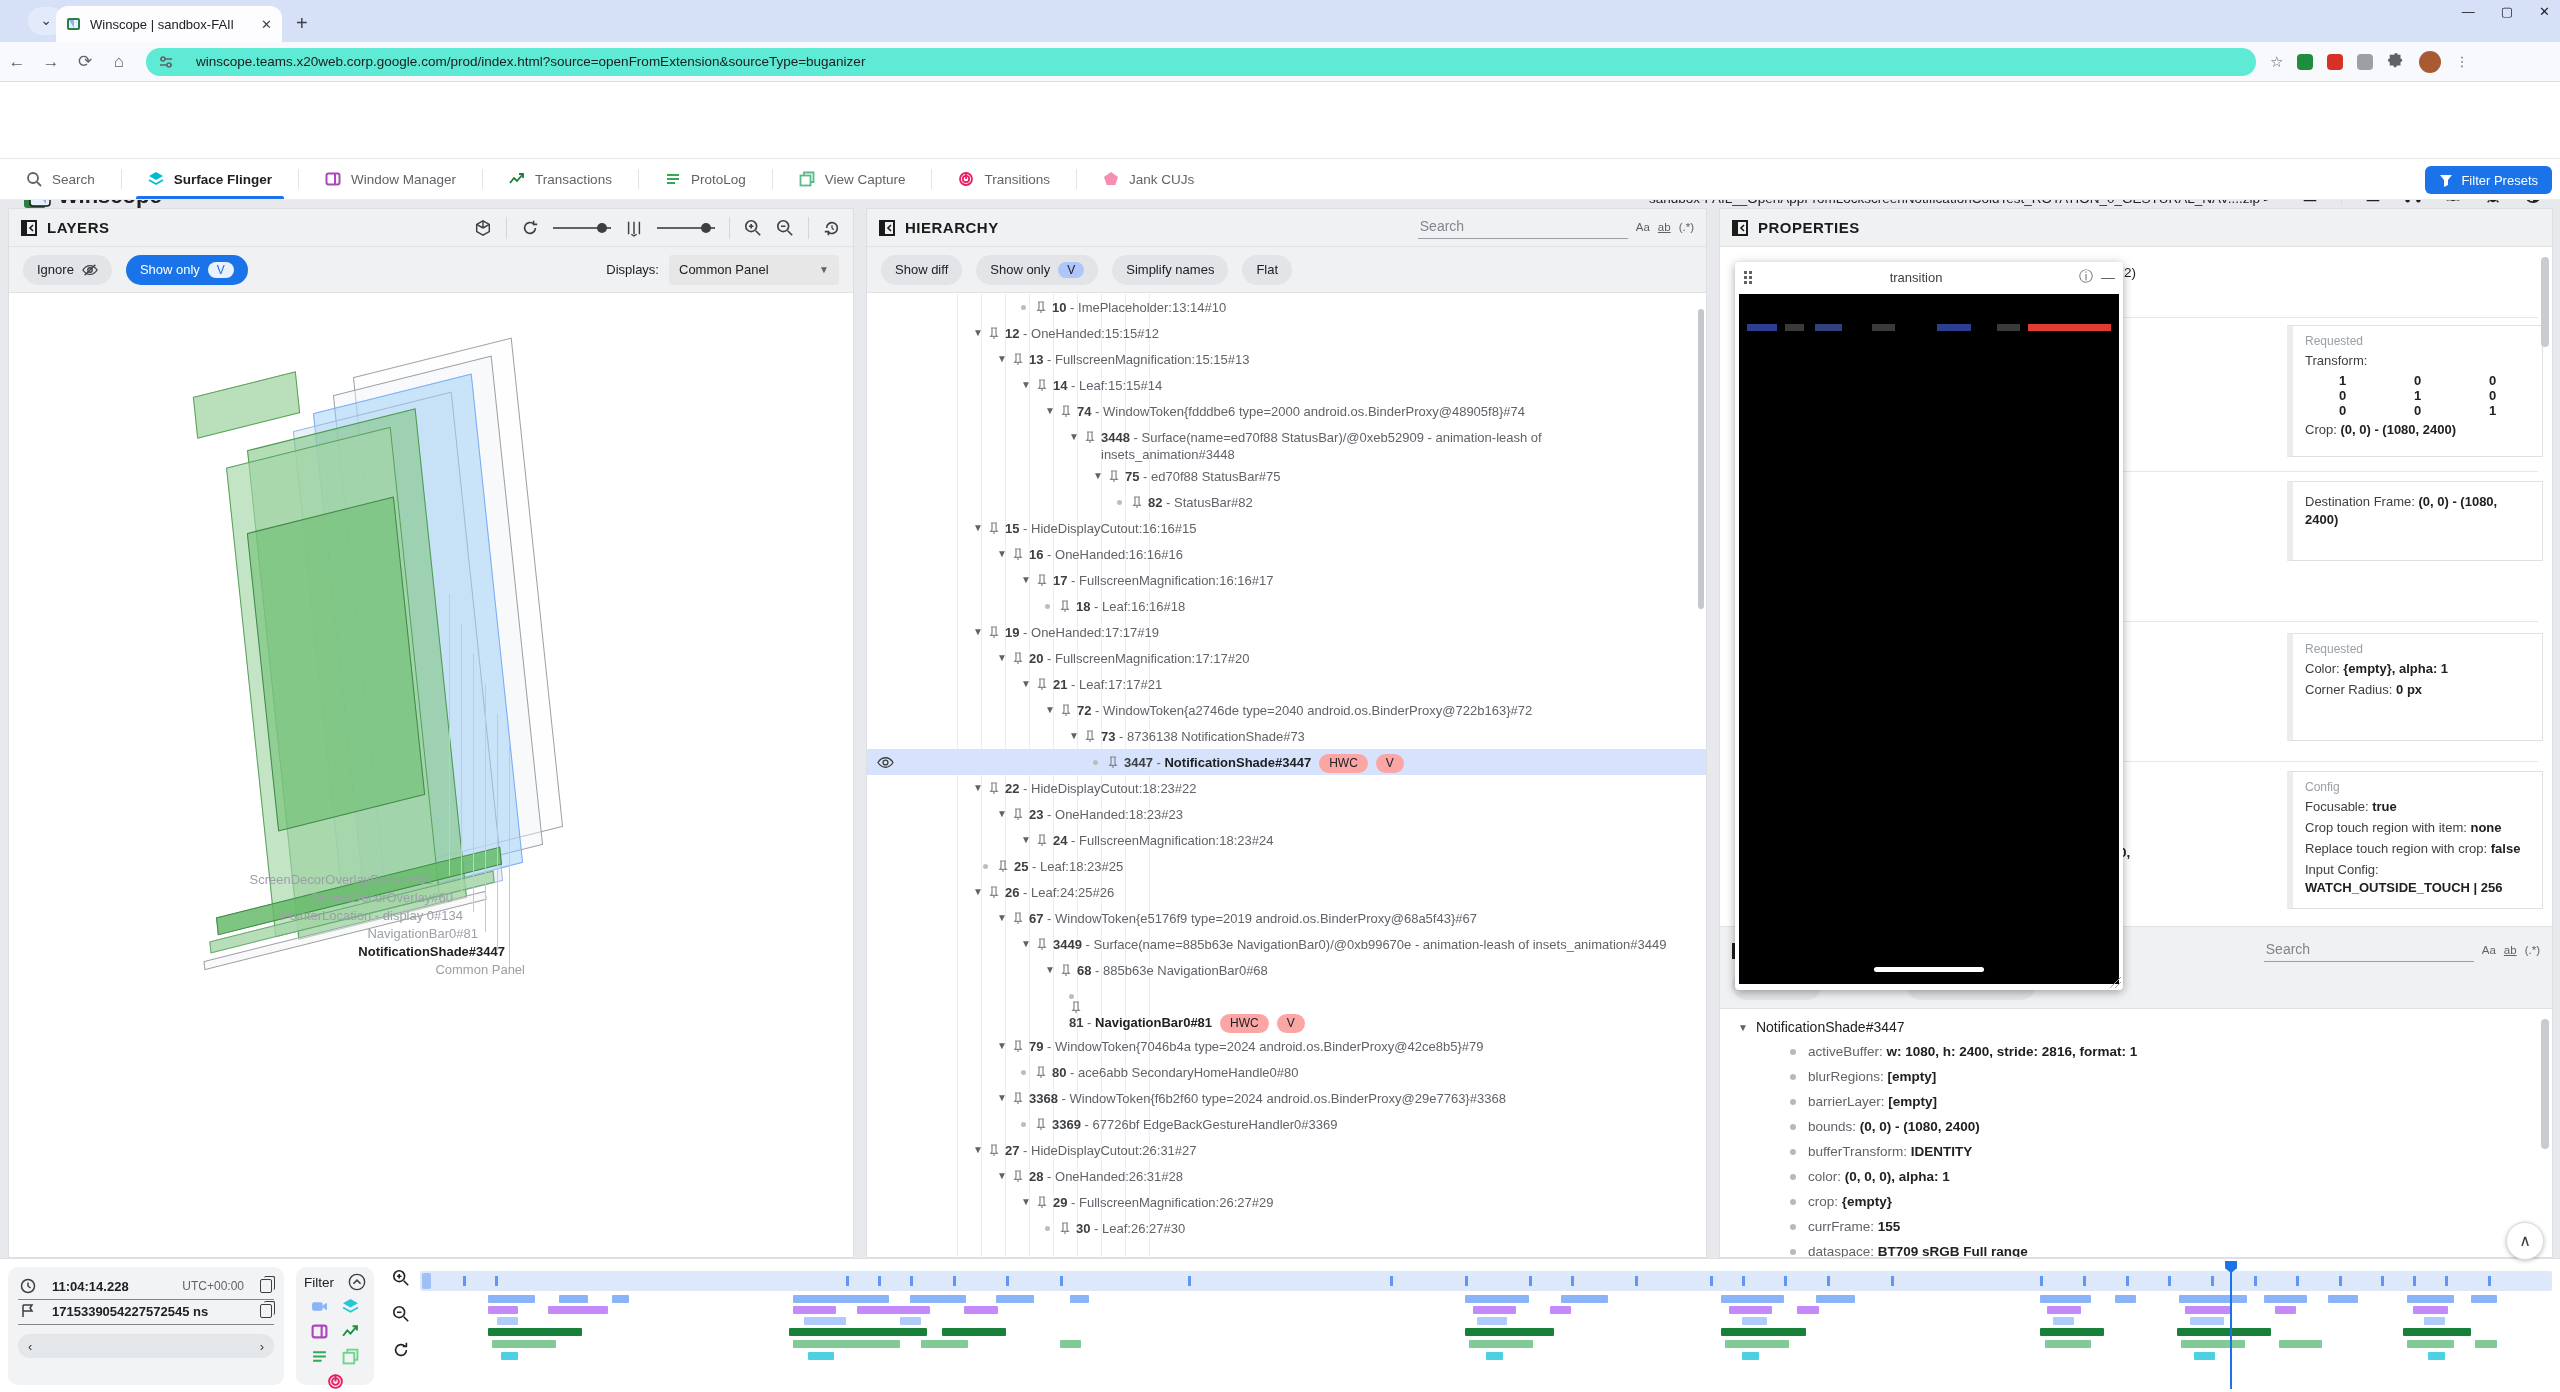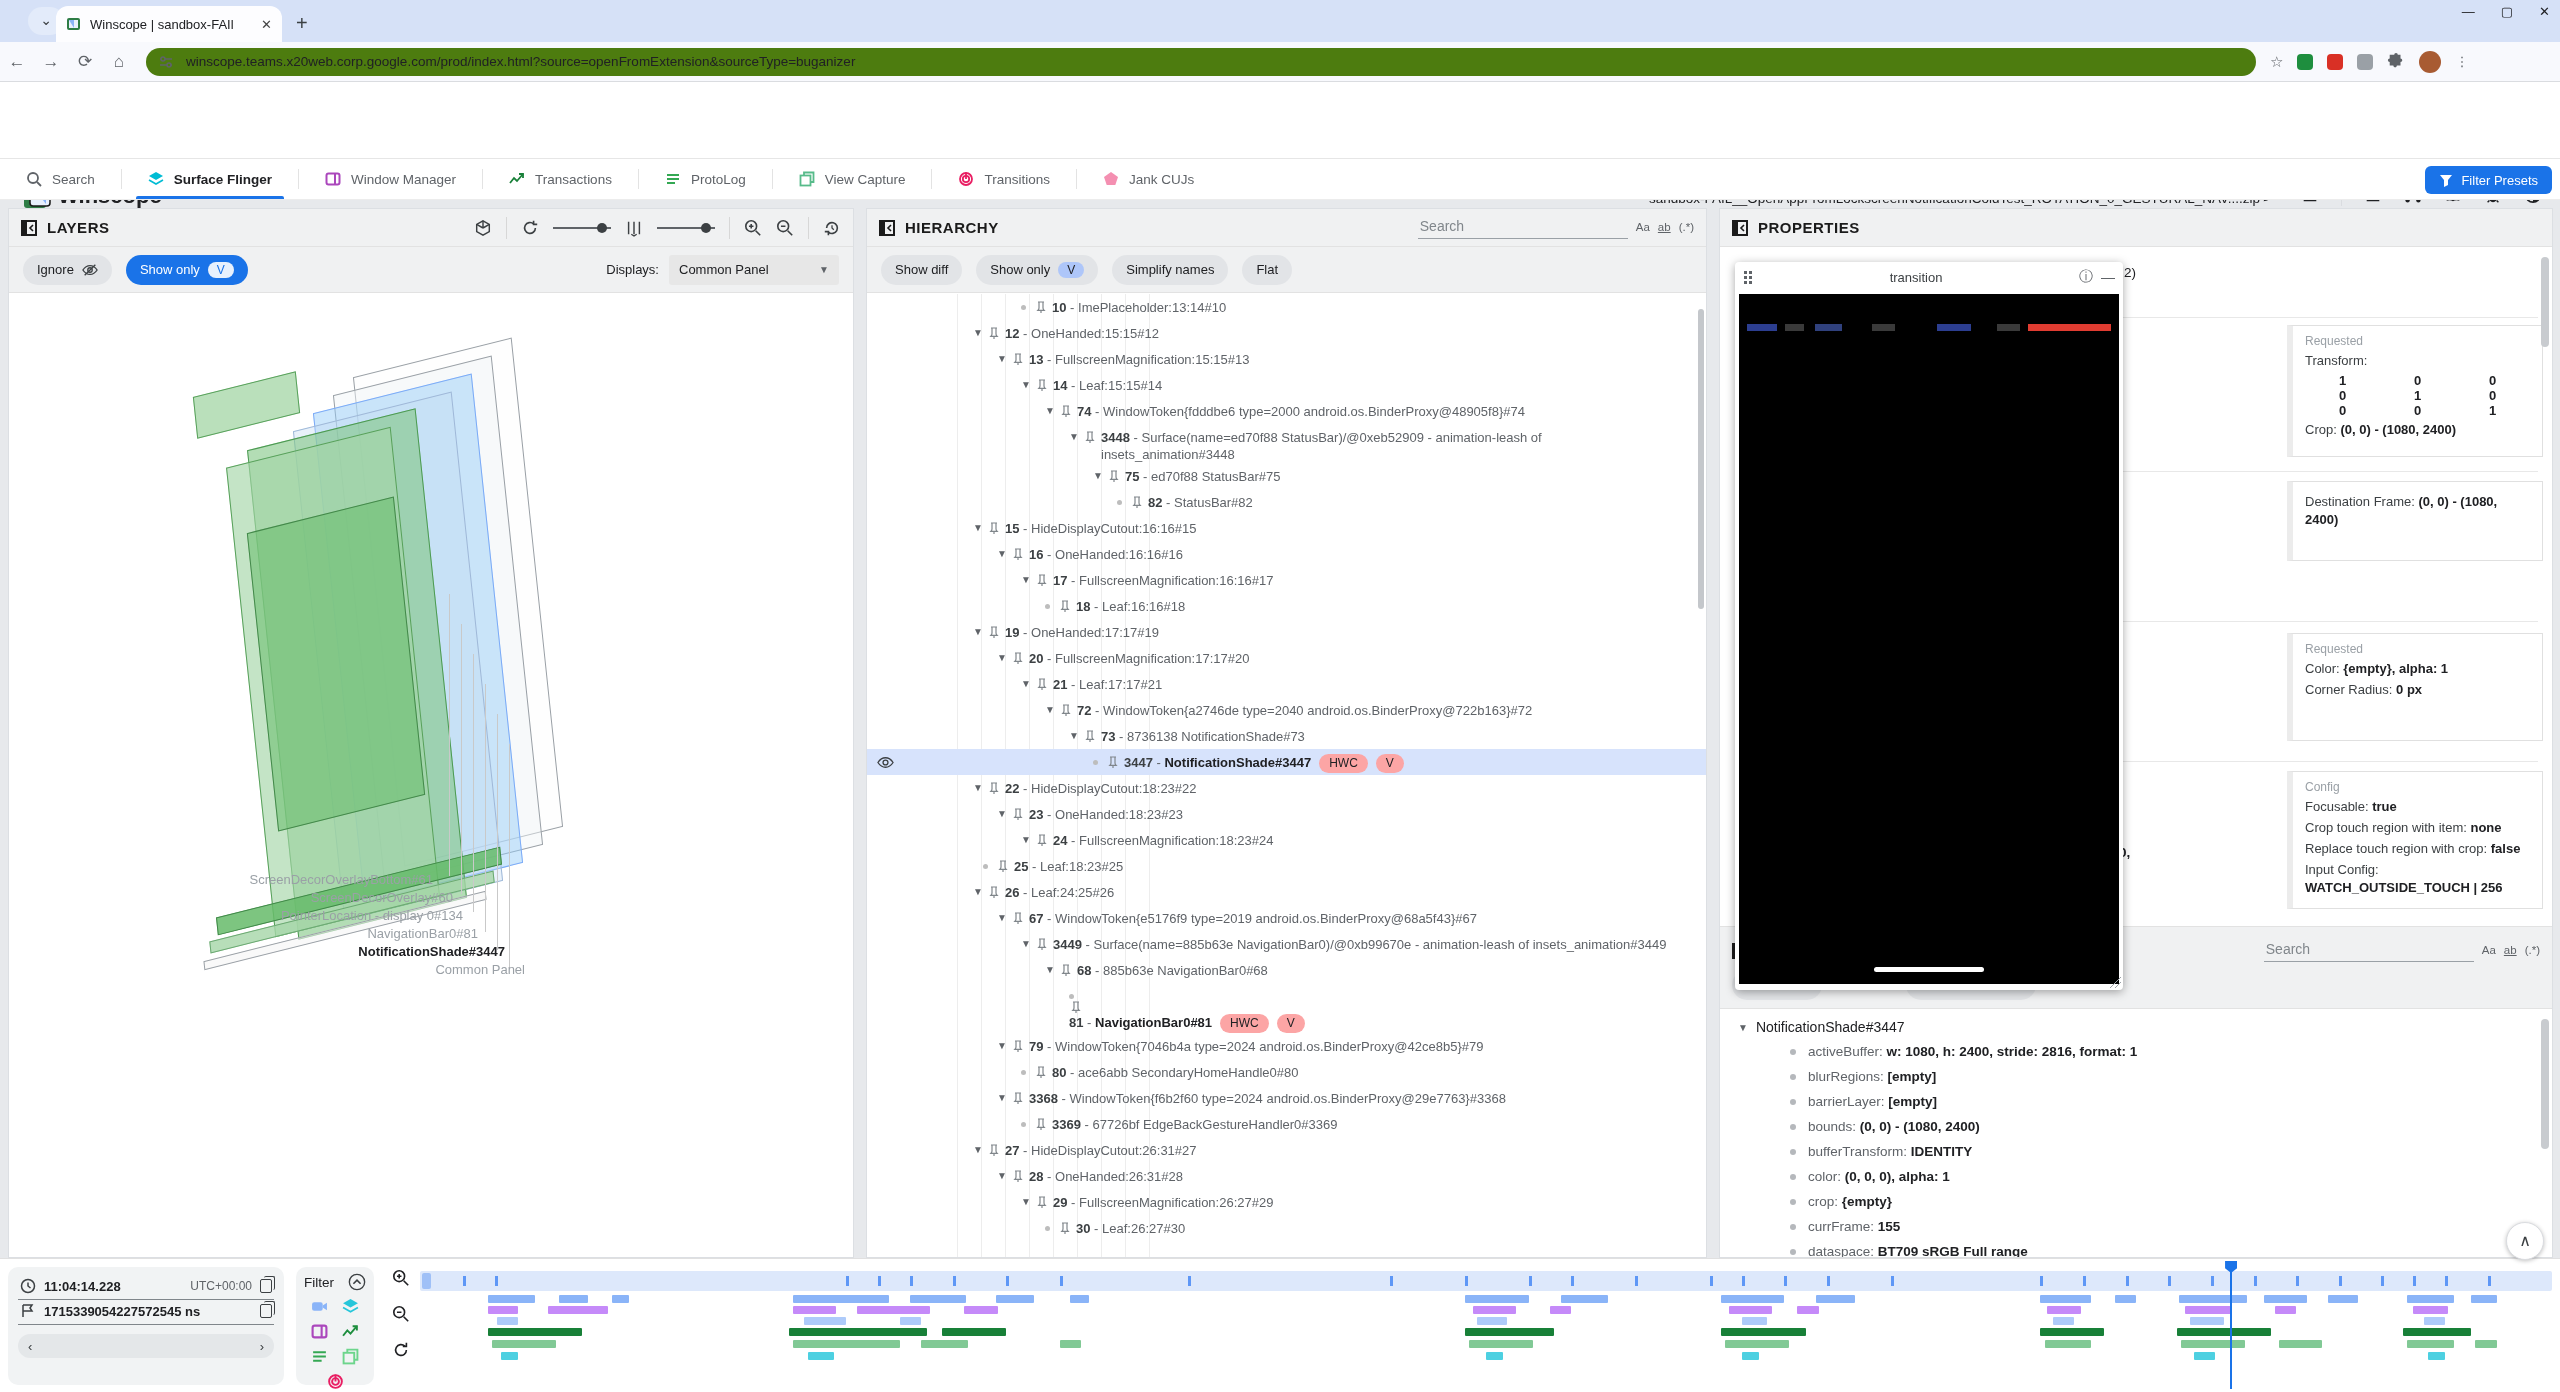--- a/index.html
+++ b/index.html
@@ -11,21 +11,21 @@
   
   #tabstrip { left:0; top:0; width:2560px; height:42px; background:#d6e1f7; }
   #tab-search { left:28px; top:7px; width:36px; height:28px; border-radius:14px; background:#e3ebfa; color:#3c4043; text-align:center; line-height:26px; font-size:14px; }
   #browser-tab { left:56px; top:6px; width:226px; height:36px; background:#fdfdff; border-radius:12px 12px 0 0; display:flex; align-items:center; padding:0 10px; gap:8px; }
   #tab-title { flex:1; font-size:13px; color:#202124; white-space:nowrap; overflow:hidden; }
   .tab-close { color:#444; font-size:13px; }
   #new-tab-btn { left:296px; top:12px; font-size:20px; color:#3c4043; }
   .win-controls { right:10px; top:4px; display:flex; gap:26px; color:#202124; font-size:13px; position:absolute; }
   #toolbar { left:0; top:42px; width:2560px; height:40px; background:#f8f9fd; border-bottom:1px solid #dadce0; display:flex; align-items:center; }
   .nav-ico { width:34px; text-align:center; color:#5f6368; font-size:17px; }
-  #omnibox { margin-left:10px; width:2110px; height:28px; border-radius:14px; background:#4d7c0f; display:flex; align-items:center; padding:0 12px; gap:12px; }
+  #omnibox { margin-left:10px; width:2110px; height:28px; border-radius:14px; background:#5eead4; display:flex; align-items:center; padding:0 12px; gap:22px; }
   #omnibox .url { color:#202124; font-size:13.5px; }
   .ext-row { display:flex; align-items:center; gap:14px; margin-left:14px; }
   .dot-ext { width:16px; height:16px; border-radius:4px; }
   #avatar { width:22px; height:22px; border-radius:50%; background:#a85b32; }
 
   
   #appheader { left:0; top:82px; width:2560px; height:77px; background:#fff; border-bottom:1px solid #e6e6e6; }
   #logo { left:22px; top:100px; }
   #app-title { left:58px; top:101px; font-size:22px; font-weight:bold; color:#202124; }
   #file-name { right:300px; top:109px; font-size:13.5px; color:#202124; position:absolute; }
@@ -117,21 +117,21 @@
   #home-ind { position:absolute; left:50%; bottom:12px; width:110px; height:5px; margin-left:-55px; border-radius:3px; background:#fff; }
   #o-resize { position:absolute; right:2px; bottom:2px; width:12px; height:12px; background:
       linear-gradient(135deg, transparent 0 50%, #9aa0a6 50% 56%, transparent 56% 72%, #9aa0a6 72% 78%, transparent 78%); }
 
   
   #fab { position:absolute; right:16px; bottom:132px; width:38px; height:38px; border-radius:50%; background:#fff; border:1px solid #dadce0; box-shadow:0 1px 4px rgba(0,0,0,.25); color:#3c4043; font-size:16px; text-align:center; line-height:36px; z-index:40; }
 
   
   #timeline { left:0; bottom:0; width:2560px; height:134px; background:#fff; border-top:1px solid #e0e0e0; }
   #ts-card { left:8px; top:8px; width:276px; height:118px; background:#f1f3f4; border-radius:10px; padding:8px 10px; position:absolute; }
-  .ts-row { display:flex; align-items:center; gap:8px; border-bottom:1px solid #80868b; padding:3px 2px 5px; }
+  .ts-row { display:flex; align-items:center; gap:16px; border-bottom:1px solid #80868b; padding:3px 2px 5px; }
   .ts-row .val { font-weight:bold; font-size:13px; }
   .ts-row .tz { margin-left:auto; color:#5f6368; font-size:12px; }
   .copy-ico { width:12px; height:14px; border:1.5px solid #3c4043; border-radius:2px; position:relative; flex:none; }
   .copy-ico::before { content:""; position:absolute; left:3px; top:-4px; width:10px; height:13px; border:1.5px solid #3c4043; border-left:none; border-bottom:none; border-radius:2px; }
   #ts-pager { margin-top:9px; height:24px; background:#e4e7e9; border-radius:12px; display:flex; align-items:center; justify-content:space-between; padding:0 10px; color:#3c4043; font-size:13px; }
   #filter-card { left:296px; top:8px; width:78px; height:118px; background:#f1f3f4; border-radius:10px; position:absolute; padding:6px 8px; }
   #filter-card .frow { display:flex; align-items:center; justify-content:space-between; }
   #filter-card .flabel { font-size:13.5px; color:#202124; }
   .fgrid { display:flex; flex-wrap:wrap; gap:8px 14px; justify-content:center; margin-top:7px; }
   .zoomcol { position:absolute; left:392px; top:10px; display:flex; flex-direction:column; gap:18px; color:#202124; }

